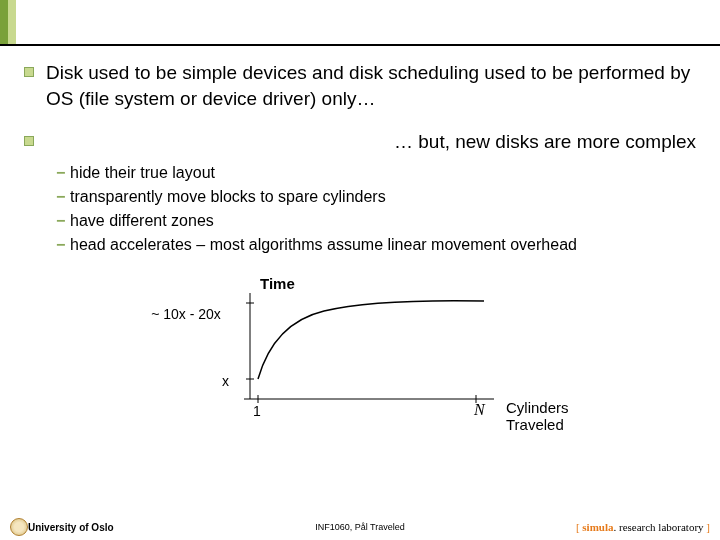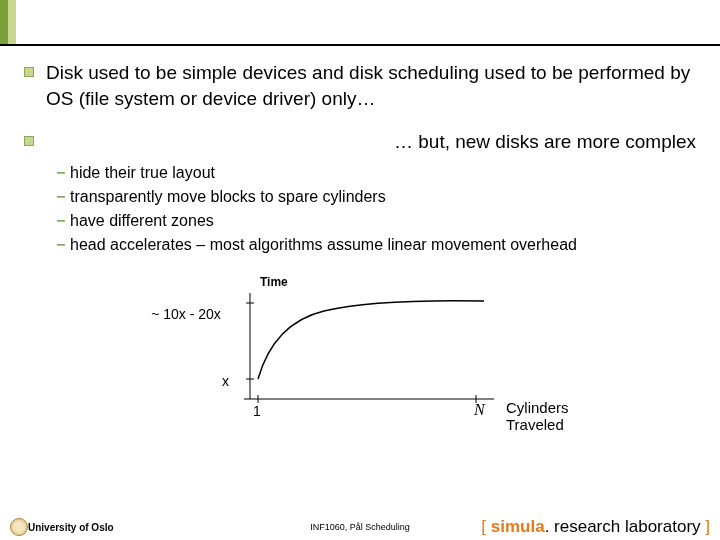--- a/index.html
+++ b/index.html
@@ -76,21 +76,21 @@
     position: relative;
     margin-left: 130px;
     margin-top: 14px;
     width: 430px;
     height: 150px;
   }
   .chart-title {
     position: absolute;
     top: 0;
     left: 106px;
-    font-size: 12px;
+    font-size: 15px;
     font-weight: bold;
   }
   .y-high {
     position: absolute;
     top: 22px;
     left: -18px;
     font-size: 14px;
     text-align: center;
     width: 100px;
     margin-top: 9px;
@@ -150,22 +150,22 @@
     border: 1px solid #b08030;
     background: radial-gradient(circle, #f5e6c0 40%, #d4b870 100%);
   }
   .footer-center {
     font-size: 9px;
     position: absolute;
     left: 50%;
     transform: translateX(-50%);
   }
   .footer-right {
-    font-size: 17px;
-    font-family: Liberation Sans, sans-serif;
+    font-size: 11px;
+    font-family: Liberation Serif, serif;
   }
   .br-orange { color: #e67a1a; }
   .br-bold { font-weight: bold; }
 </style>
 </head>
 <body>
 
 <div class="title-bar">
   <div class="title-accent">
     <div class="accent-col accent-1"></div>
@@ -225,17 +225,17 @@
     <div class="x-label">Cylinders Traveled</div>
   </div>
 
 </div>
 
 <div class="footer">
   <div class="footer-left">
     <div class="seal"></div>
     <span>University of Oslo</span>
   </div>
-  <div class="footer-center">INF1060, Pål Scheduling</div>
+  <div class="footer-center">INF1060, Pål Traveled</div>
   <div class="footer-right">
     <span class="br-orange">[ </span><span class="br-orange br-bold">simula</span><span>. research laboratory</span><span class="br-orange"> ]</span>
   </div>
 </div>
 
 </body></html>

